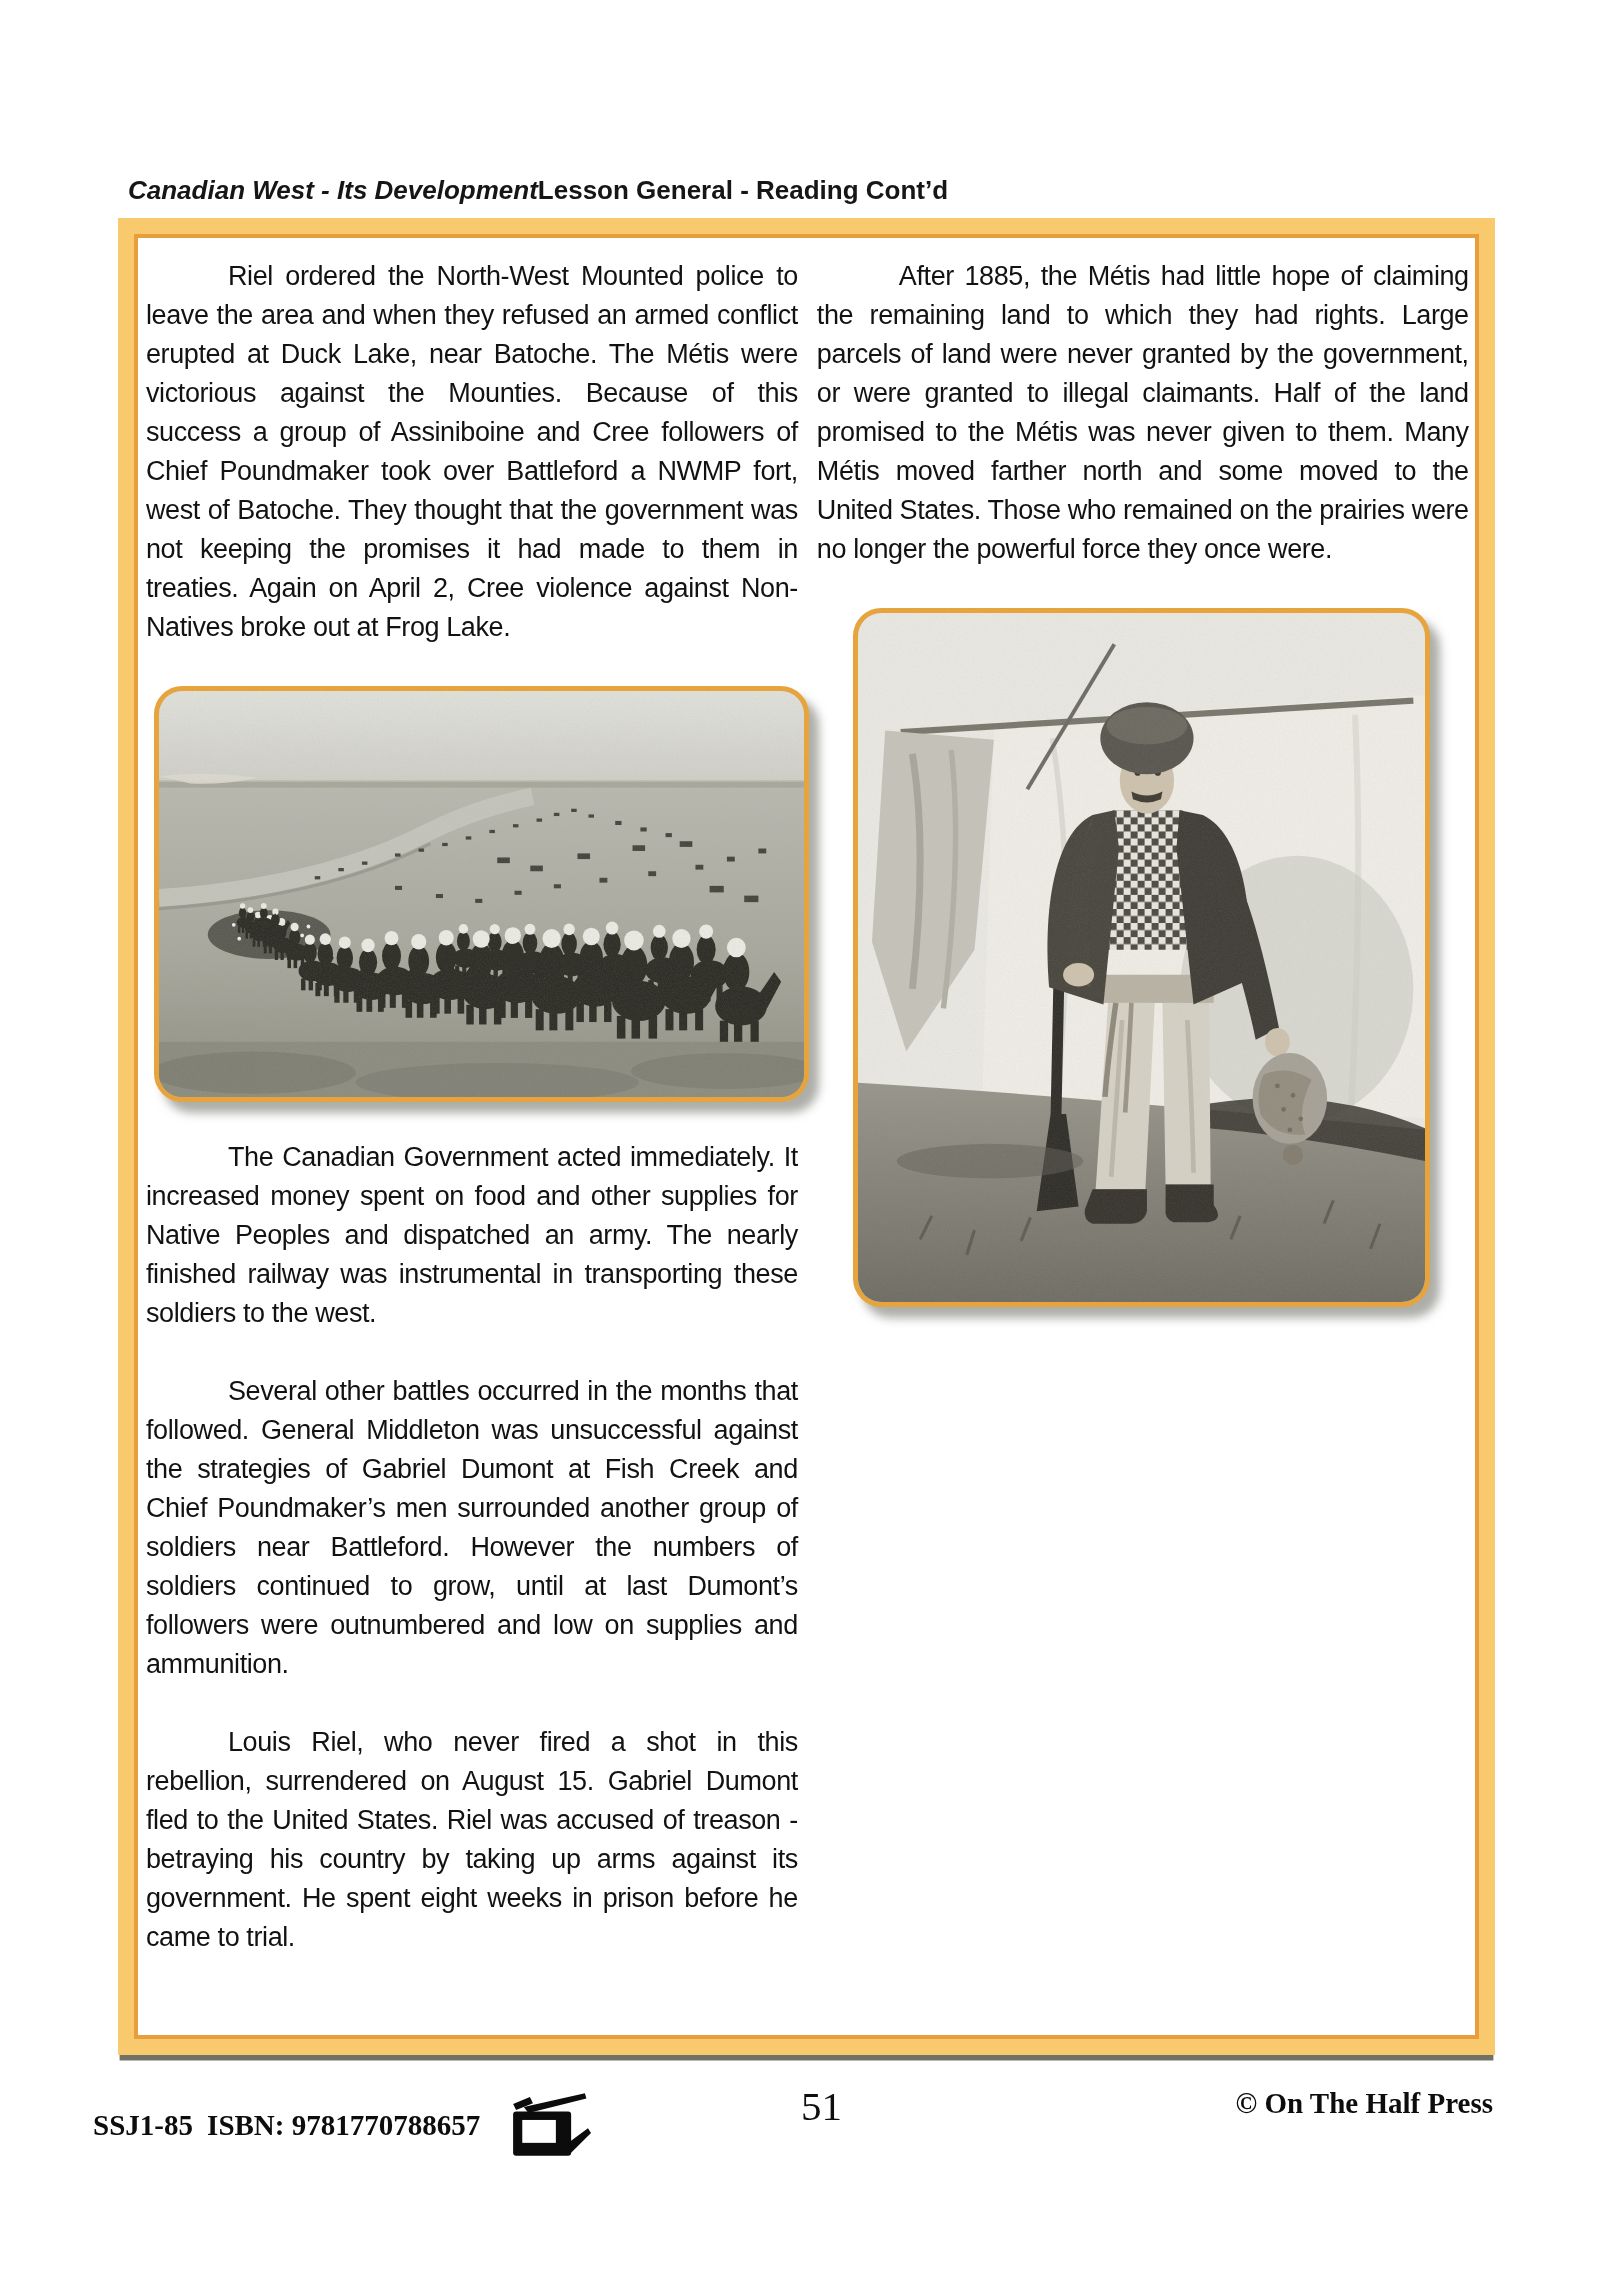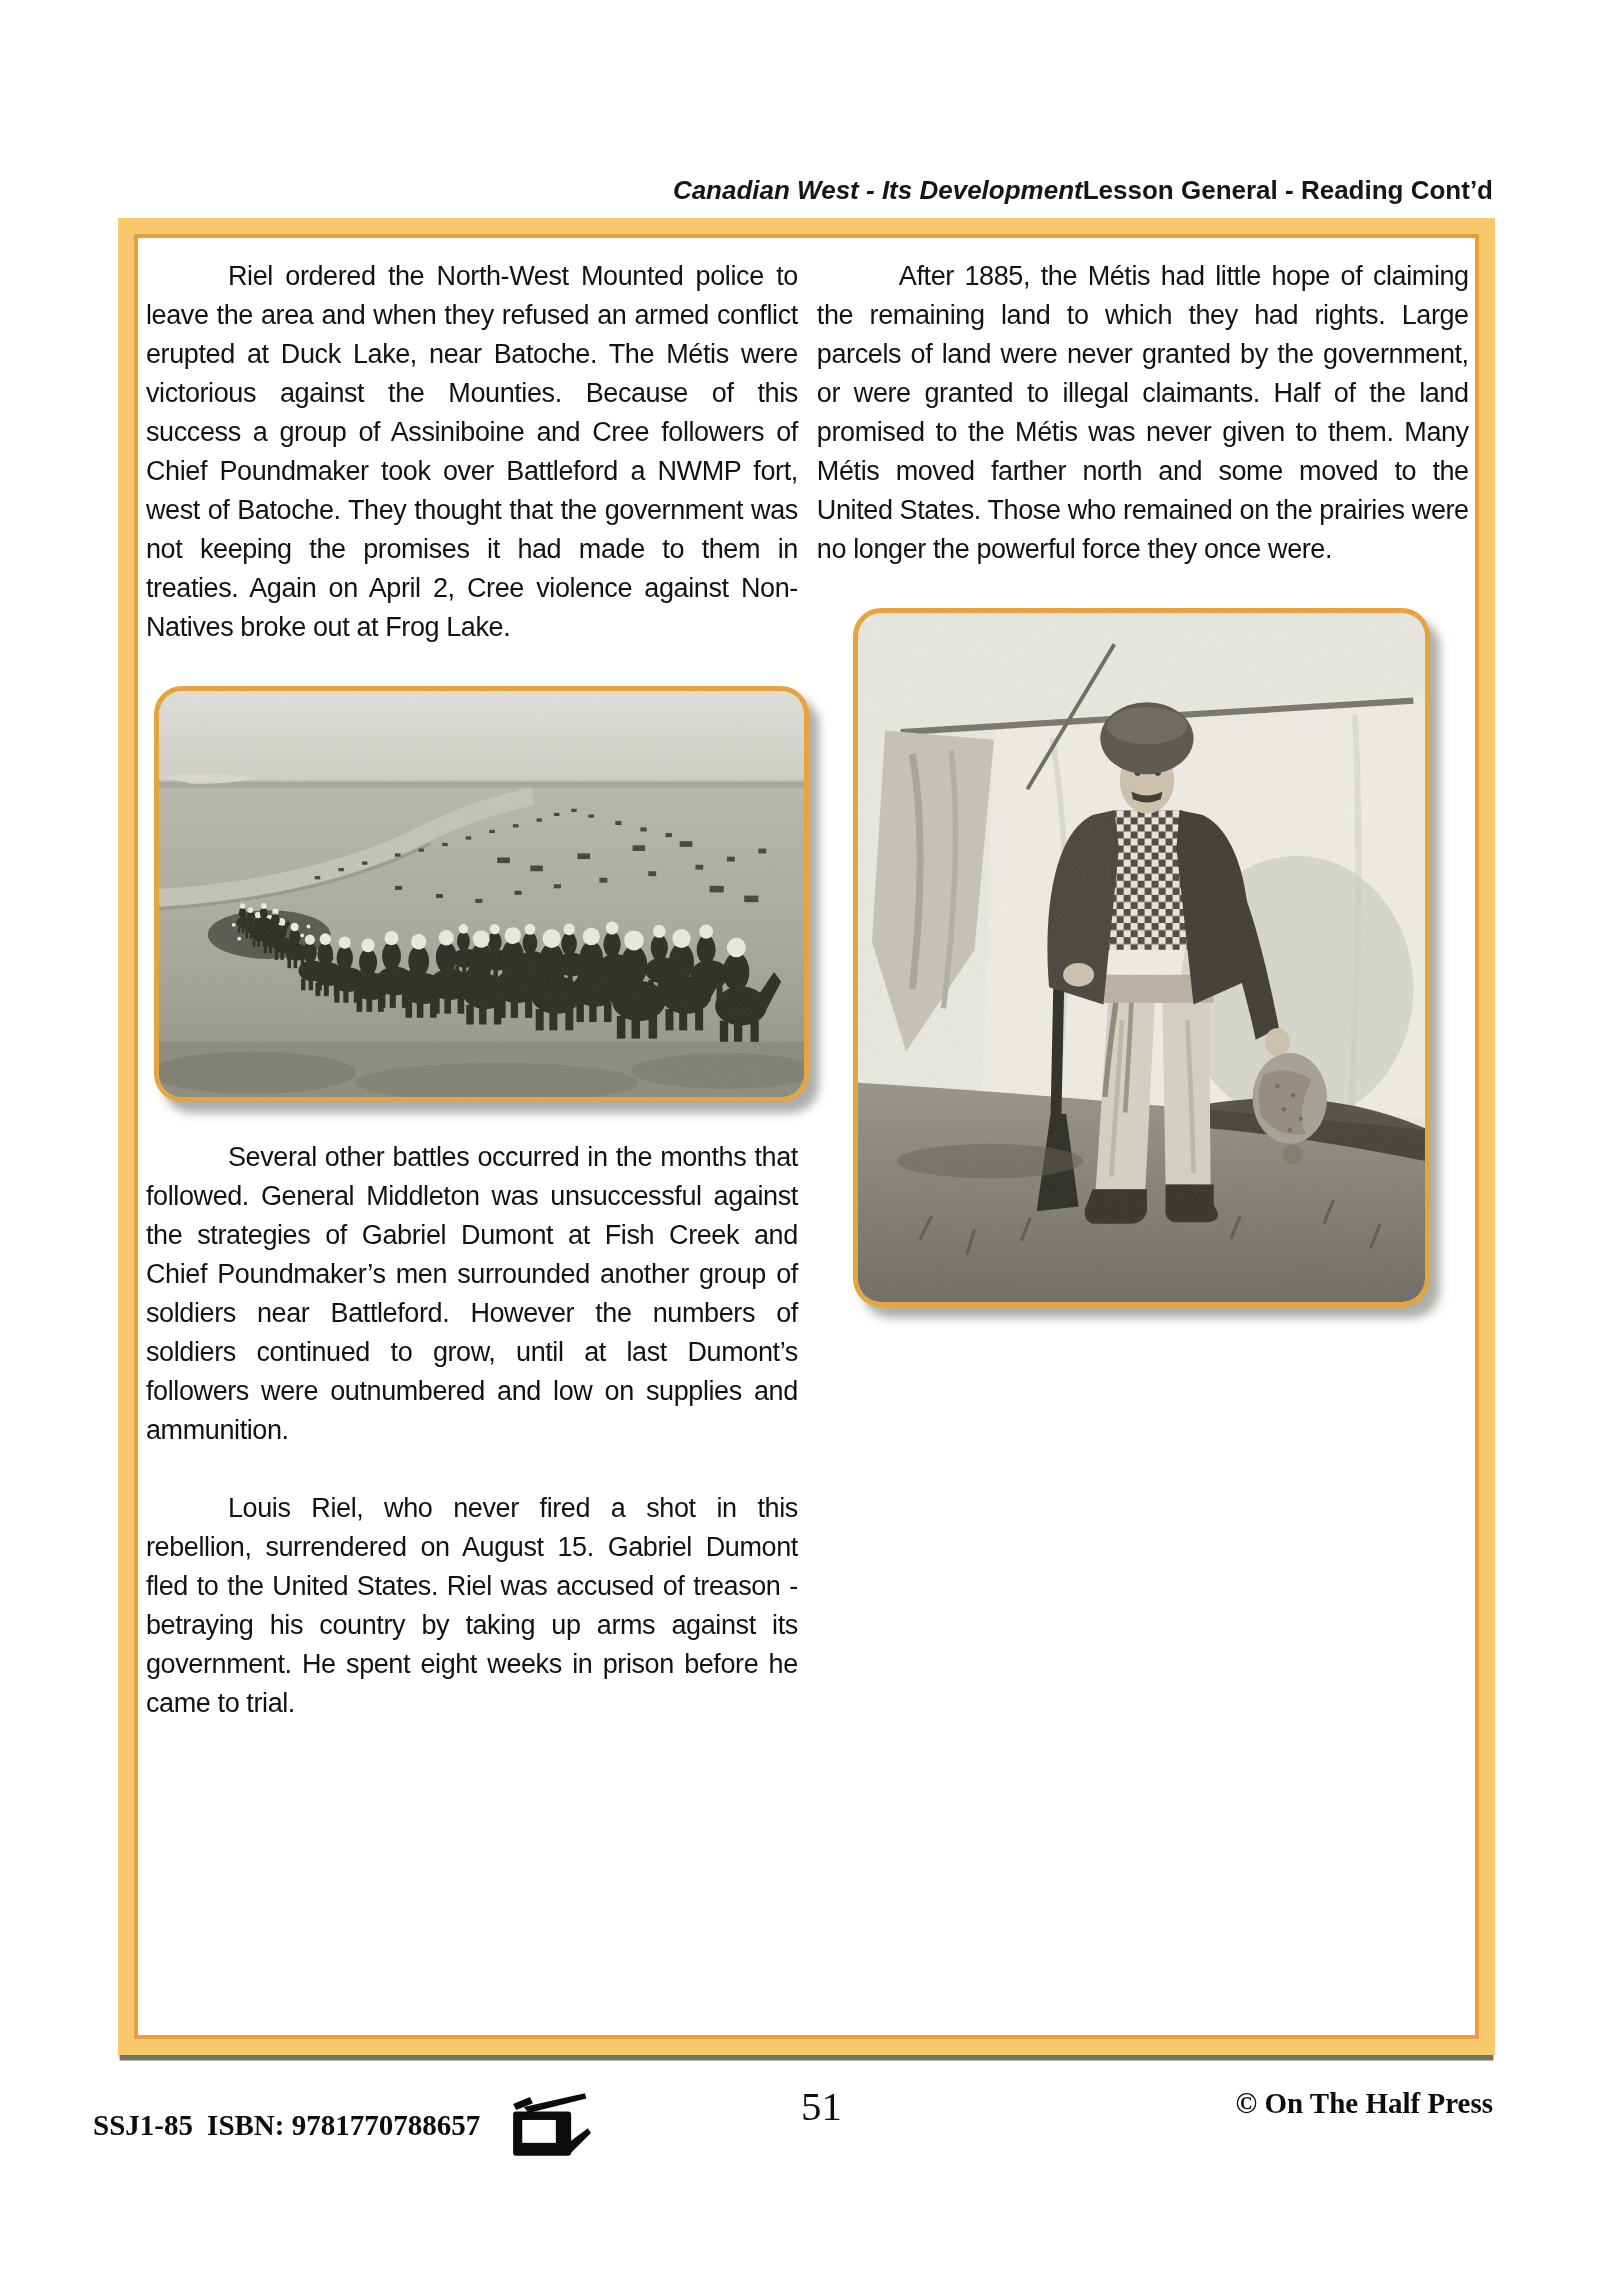--- a/index.html
+++ b/index.html
@@ -8,21 +8,21 @@
     width:1618px;height:2295px;
     background:#ffffff;
     overflow:hidden;
     font-family:"Liberation Sans",sans-serif;
     color:#121212;
   }
 
   
   .page-header{
     position:absolute;left:128px;right:125px;top:175px;
-    display:flex;justify-content:flex-end;align-items:baseline;
+    display:flex;justify-content:flex-start;align-items:baseline;
     font-size:26px;font-weight:700;color:#161616;
   }
   .hdr-left{font-style:italic;}
   .hdr-right{font-style:normal;}
 
   
   .frame{
     position:absolute;left:118px;top:218px;
     width:1377px;height:1837px;
     box-sizing:border-box;
@@ -212,20 +212,21 @@
               <use href="#riderA" transform="translate(195,367) scale(1.6)"></use>
             </g>
             <rect x="0" y="432" width="820" height="68" fill="#8a8a7e"></rect>
             <ellipse cx="120" cy="470" rx="130" ry="26" fill="#6f6f63" opacity="0.5"></ellipse>
             <ellipse cx="430" cy="482" rx="180" ry="24" fill="#74746a" opacity="0.5"></ellipse>
             <ellipse cx="720" cy="468" rx="120" ry="22" fill="#6f6f63" opacity="0.45"></ellipse>
             <rect x="0" y="0" width="820" height="500" filter="url(#grainA)" opacity="0.5"></rect>
           </svg>
         </figure>
 
+        <p class="indent">The Canadian Government acted immediately.  It increased money spent on food and other supplies for Native Peoples and dispatched an army.  The nearly finished railway was instrumental in transporting these soldiers to the west.</p>
         <p class="indent">Several other battles occurred in the months that followed.  General Middleton was unsuccessful against the strategies of Gabriel Dumont at Fish Creek and Chief Poundmaker’s men surrounded another group of soldiers near Battleford.  However the numbers of soldiers continued to grow, until at last Dumont’s followers were outnumbered and low on supplies and ammunition.</p>
         <p class="indent">Louis Riel, who never fired a shot in this rebellion, surrendered on August 15.  Gabriel Dumont fled to the United States.  Riel was accused of treason - betraying his country by taking up arms against its government.  He spent eight weeks in prison before he came to trial.</p>
       </div>
 
       <div class="col">
         <p class="indent">After 1885, the Métis had little hope of claiming the remaining land to which they had rights.  Large parcels of land were never granted by the government, or were granted to illegal claimants.  Half of the land promised to the Métis was never given to them.  Many Métis moved farther north and some moved to the United States.  Those who remained on the prairies were no longer the powerful force they once were.</p>
 
         <figure class="photo photo-man">
           <svg viewBox="0 0 730 880" preserveAspectRatio="none">
             <defs>

